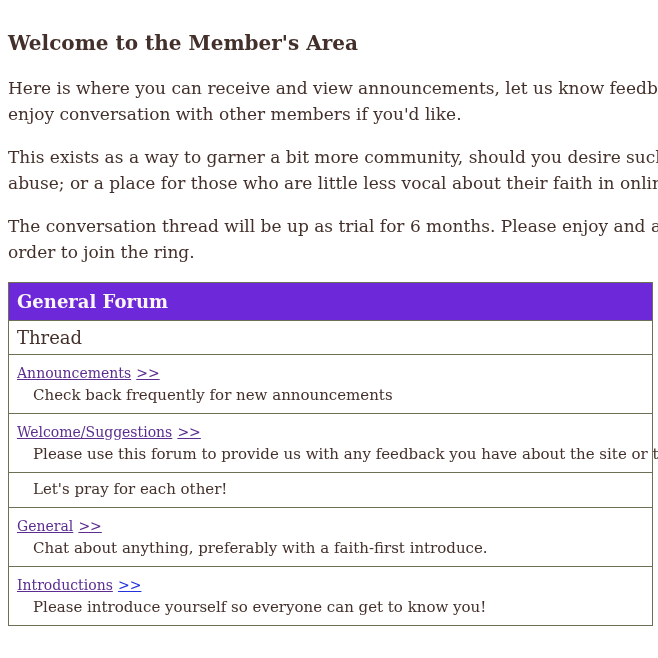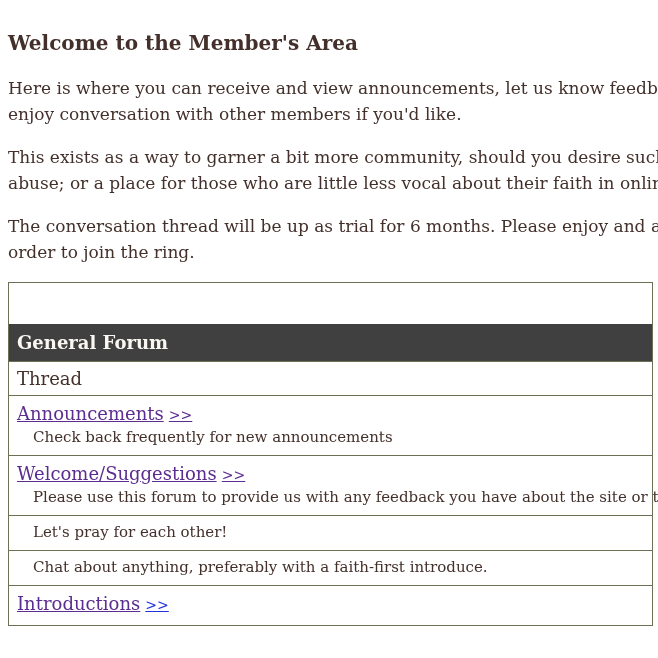--- a/index.html
+++ b/index.html
@@ -30,44 +30,43 @@
     font-size: 17px;
     line-height: 26px;
   }
   .forum {
     width: 643px;
     border: 1px solid #6b7155;
     margin-top: 17px;
     background: #ffffff;
   }
   .forum-header {
-    background: #404040;
+    background: #6d28d9;
     color: #faf7f2;
     font-size: 18px;
     font-weight: bold;
     padding: 8px 8px;
     border-bottom: 1px solid #6b7155;
-    margin-top: 41px;
   }
   .forum-colhead {
     font-size: 18px;
     font-weight: normal;
     padding: 6px 8px;
     color: #43302a;
   }
   .thread-row {
     border-top: 1px solid #6b7155;
     padding: 6px 8px 8px 8px;
   }
   .thread-title-line {
     white-space: nowrap;
     line-height: 24px;
   }
   a.thread-link {
-    font-size: 18px;
+    font-size: 14px;
     color: #5b2d90;
     text-decoration: underline;
     cursor: pointer;
   }
   a.more-link {
     font-size: 14px;
     text-decoration: underline;
     cursor: pointer;
   }
   a.more-link.visited { color: #5b2d90; }
@@ -111,21 +110,23 @@
           <div class="thread-desc">Check back frequently for new announcements</div>
         </div>
         <div class="thread-row">
           <div class="thread-title-line"><a class="thread-link" href="#">Welcome/Suggestions</a> <a class="more-link visited" href="#">&gt;&gt;</a></div>
           <div class="thread-desc">Please use this forum to provide us with any feedback you have about the site or the webring</div>
         </div>
         <div class="thread-row">
           <div class="thread-desc">Let's pray for each other!</div>
         </div>
         <div class="thread-row">
+          <div class="thread-title-line"><a class="thread-link" href="#">General</a> <a class="more-link visited" href="#">&gt;&gt;</a></div>
           <div class="thread-desc">Chat about anything, preferably with a faith-first introduce.</div>
         </div>
         <div class="thread-row">
           <div class="thread-title-line"><a class="thread-link" href="#">Introductions</a> <a class="more-link unvisited" href="#">&gt;&gt;</a></div>
+          <div class="thread-desc">Please introduce yourself so everyone can get to know you!</div>
         </div>
       </div>
   </div>
 
 </div>
 
 </body></html>

